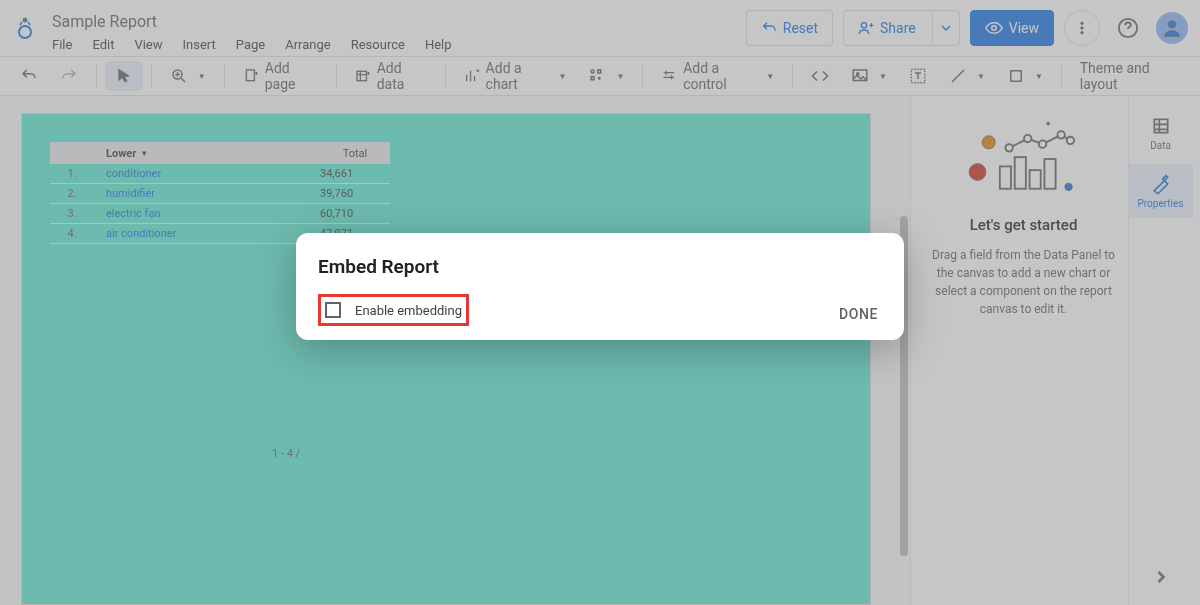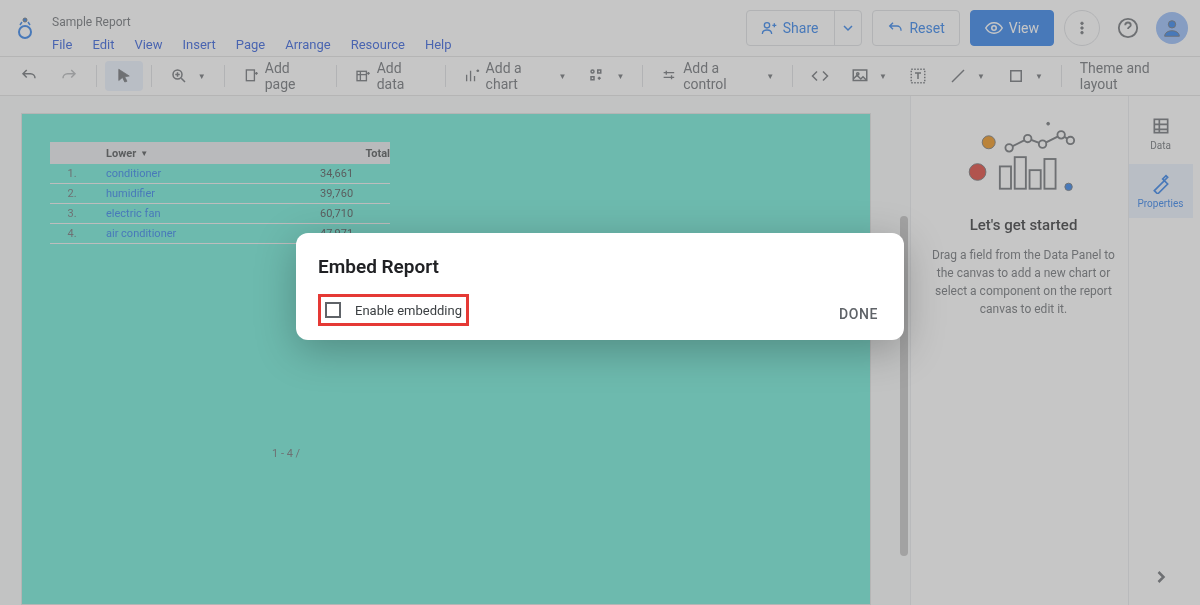--- a/index.html
+++ b/index.html
@@ -2,23 +2,23 @@
 <html><head>
 <meta charset="utf-8">
 <style>
   * { box-sizing: border-box; margin: 0; padding: 0; font-family: 'Google Sans', Roboto, Arial, sans-serif; }
   body { width: 1200px; height: 605px; background: #fff; position: relative; overflow: hidden; }
 
   
   .header { height: 56px; display: flex; align-items: center; padding: 0 12px; }
   .logo { width: 26px; height: 26px; margin-right: 14px; display:flex; align-items:center; justify-content:center; }
   .title-block { flex: 0 0 auto; }
-  .doc-title { font-size: 12px; color: #5f6368; line-height: 22px; margin-top: 10px;}
+  .doc-title { font-size: 16px; color: #5f6368; line-height: 22px; margin-top: 10px;}
   .menubar { display: flex; gap: 2px; margin-top: 0px; }
-  .menu-item { font-size: 13px; color: #1d4ed8; padding: 4px 10px 4px 0; cursor: pointer; margin-right: 8px;}
+  .menu-item { font-size: 13px; color: #404040; padding: 4px 10px 4px 0; cursor: pointer; margin-right: 8px;}
   .header-right { margin-left: auto; display: flex; align-items: center; gap: 10px; }
   .btn { display: inline-flex; align-items: center; gap: 6px; border: 1px solid #dadce0; border-radius: 4px; padding: 0 14px; height: 36px; font-size: 14px; background:#fff; cursor:pointer; }
   .btn.reset { color: #1a73e8; }
   .btn.share { color: #1a73e8; padding-right: 0; }
   .share-caret { border-left: 1px solid #dadce0; height: 100%; display:flex; align-items:center; padding: 0 8px; color:#1a73e8; }
   .btn.view { background: #1a73e8; color: #fff; border-color:#1a73e8; }
   .icon-btn { width: 36px; height: 36px; border: 1px solid #dadce0; border-radius: 50%; display:flex; align-items:center; justify-content:center; color:#5f6368; cursor:pointer; background:#fff;}
   .avatar { width: 32px; height: 32px; border-radius: 50%; background: #8ab4f8; display:flex; align-items:center; justify-content:center; }
 
   
@@ -33,21 +33,21 @@
   .main { display:flex; height: calc(605px - 56px - 40px); }
   .canvas-wrap { flex:1; background:#f8f9fa; position:relative; overflow:hidden; padding:18px 0 0 22px;}
   .canvas { width: 848px; height: 490px; background:#5eead4; box-shadow: 0 0 0 1px #e0e0e0; position:relative; }
   .scroll-thumb { position:absolute; right:2px; top:120px; width:8px; height:340px; background:#bdbdbd; border-radius:4px; }
 
   
   .tbl { position:absolute; top:28px; left:28px; width: 340px; font-size:11px; color:#3c4043; }
   .tbl-head { display:flex; background:#e8eaed; height:22px; align-items:center; }
   .th-idx { width:44px; }
   .th-lower { flex:1; padding-left:12px; font-weight:bold; display:flex; align-items:center; gap:4px; }
-  .th-total { width:70px; font-weight:bold; text-align:right; }
+  .th-total { width:70px; font-weight:normal; text-align:center; }
   .tbl-row { display:flex; height:20px; align-items:center; border-bottom:1px solid #eee; }
   .td-idx { width:44px; text-align:center; color:#5f6368; }
   .td-name { flex:1; padding-left:12px; color:#1a73e8; }
   .td-val { width:70px; text-align:left; }
   .tbl-footer { position:absolute; bottom: 144px; left: 250px; font-size:11px; color:#5f6368; }
 
   
   .side { width: 226px; border-left:1px solid #e8eaed; background:#fff; display:flex; flex-direction:column; align-items:center; padding-top:18px;}
   .illus { width:130px; height:90px; display:flex; align-items:center; justify-content:center; }
   .side h3 { font-size:15px; color:#202124; margin-top:12px; font-weight:500; }
@@ -94,37 +94,37 @@
       <span class="menu-item">Edit</span>
       <span class="menu-item">View</span>
       <span class="menu-item">Insert</span>
       <span class="menu-item">Page</span>
       <span class="menu-item">Arrange</span>
       <span class="menu-item">Resource</span>
       <span class="menu-item">Help</span>
     </div>
   </div>
   <div class="header-right">
+    <button class="btn reset">
+      <svg width="16" height="16" viewBox="0 0 24 24" fill="none" stroke-width="2">
+          <path d="M9 14l-5-5 5-5M4 9h11a6 6 0 016 6v1"></path>
+        </svg>
+      <span>Reset</span>
+    </button>
     <button class="btn share">
       <svg width="16" height="16" viewBox="0 0 24 24" fill="none" stroke-width="2">
           <circle cx="9" cy="8" r="4"></circle>
           <path d="M2 21c0-4 3-6 7-6s7 2 7 6M17 8h6M20 5v6"></path>
         </svg>
       <span style="padding-right:10px">Share</span>
       <span class="share-caret">
           <svg width="10" height="10" viewBox="0 0 10 10">
             <path d="M1 3l4 4 4-4" fill="none" stroke-width="1.5"></path>
           </svg>
         </span>
-    </button>
-    <button class="btn reset">
-      <svg width="16" height="16" viewBox="0 0 24 24" fill="none" stroke-width="2">
-          <path d="M9 14l-5-5 5-5M4 9h11a6 6 0 016 6v1"></path>
-        </svg>
-      <span>Reset</span>
     </button>
     <button class="btn view">
       <svg width="18" height="18" viewBox="0 0 24 24" fill="none" stroke-width="2">
           <path d="M1 12s4-7 11-7 11 7 11 7-4 7-11 7S1 12 1 12z"></path>
           <circle cx="12" cy="12" r="3"></circle>
         </svg>
       <span>View</span>
     </button>
     <div class="icon-btn">
       <svg width="16" height="16" viewBox="0 0 24 24" fill="#5f6368">

